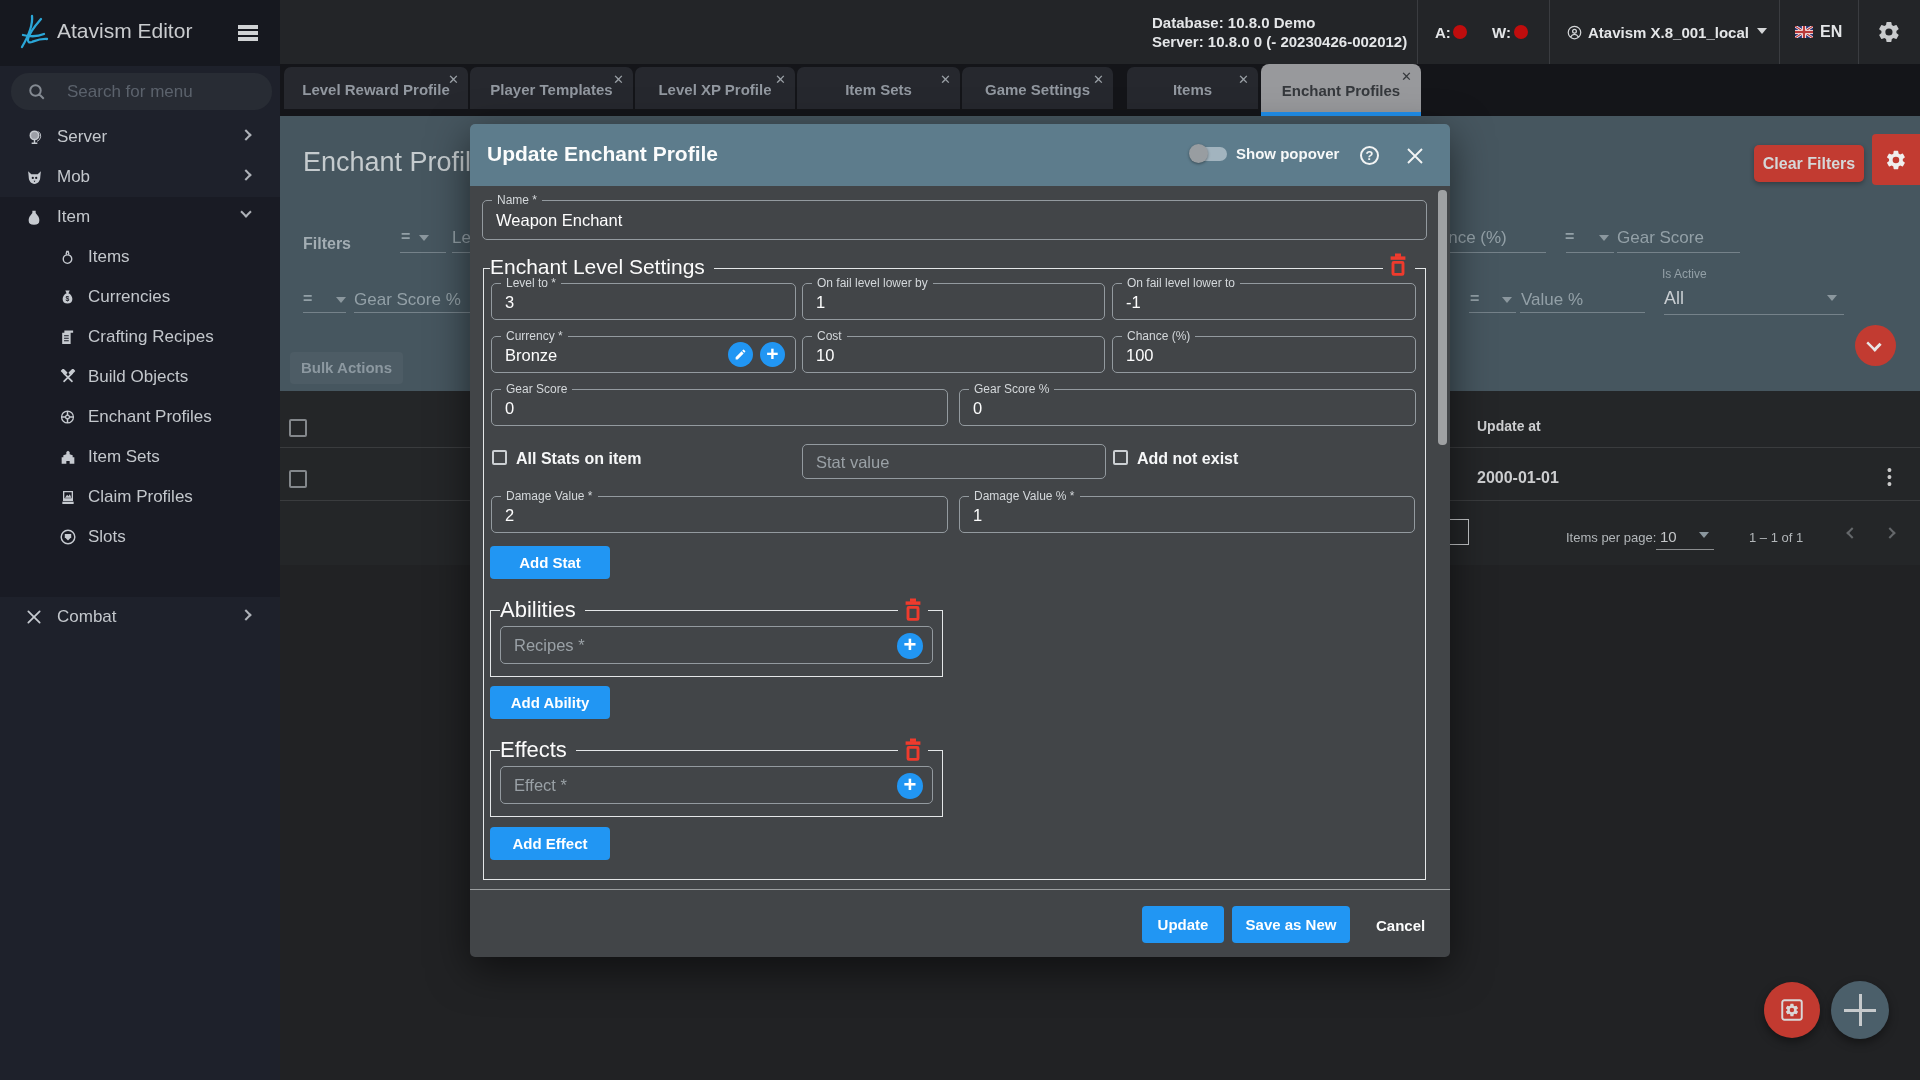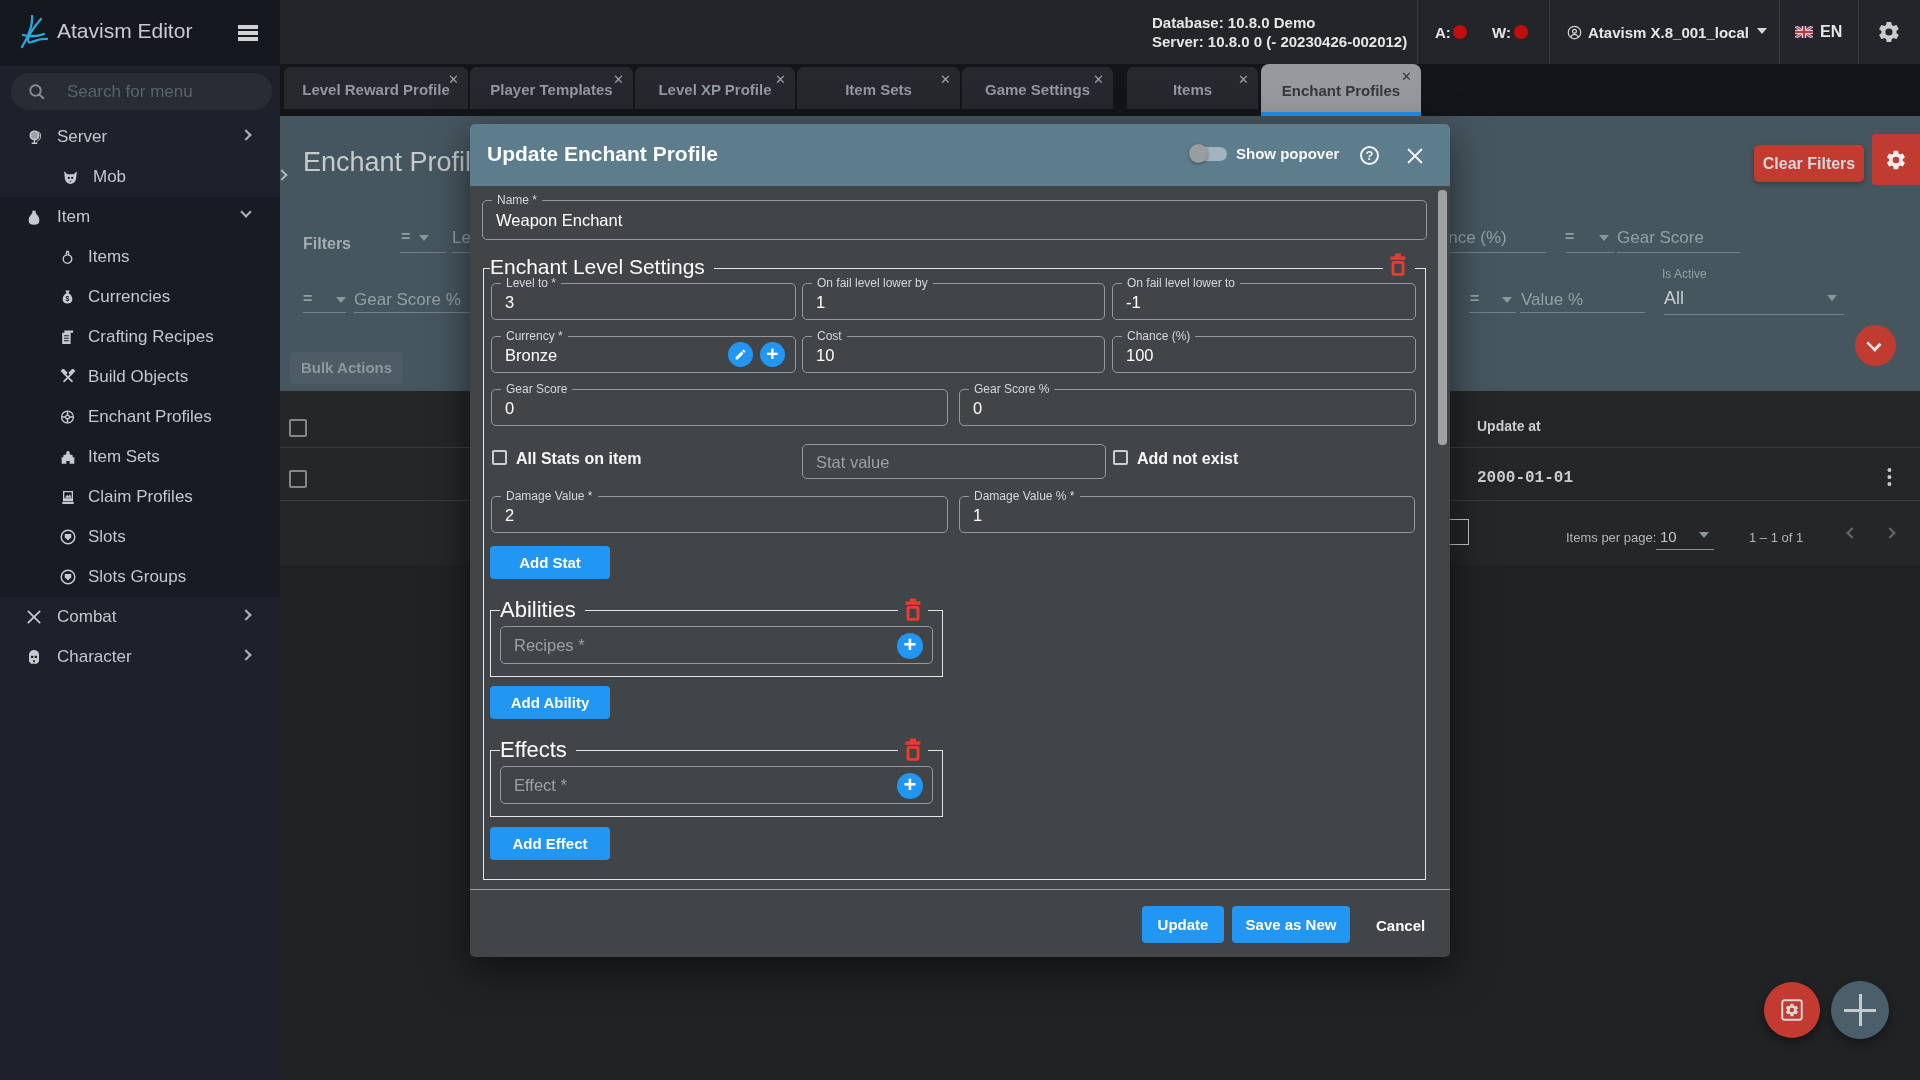--- a/index.html
+++ b/index.html
@@ -151,21 +151,21 @@
     <div class="abs" style="left:10px;top:236px;width:113px;height:32px;background:#4d5c65;border-radius:4px;color:#8c98a0;font-size:15px;font-weight:bold;text-align:center;line-height:32px;">Bulk Actions</div>
     <div class="abs" style="left:1575px;top:209px;width:41px;height:41px;background:#c23b31;border-radius:50%;">
       <div class="abs" style="left:13px;top:13px;width:12px;height:12px;border-right:3px solid #e8e6e6;border-bottom:3px solid #e8e6e6;transform:rotate(45deg) scale(1,0.8);"></div>
     </div>
   </div>
   <div class="abs" id="table">
     <div class="abs cbx" style="left:9px;top:28px;width:18px;height:18px;"></div>
     <div class="abs" style="left:1197px;top:27px;font-size:14px;font-weight:bold;color:#cdced0;">Update at</div>
     <div class="abs" style="left:0;top:56px;width:1640px;height:1px;background:#3a3c3e;"></div>
     <div class="abs cbx" style="left:9px;top:79px;width:18px;height:18px;"></div>
-    <div class="abs" style="left:1197px;top:78px;font-size:16px;font-weight:bold;color:#cdced0;font-family:Liberation Mono, monospace;">2000-01-01</div>
+    <div class="abs" style="left:1197px;top:78px;font-size:16px;font-weight:bold;color:#cdced0;">2000-01-01</div>
     <div class="abs" style="left:1607px;top:76px;color:#c9c9c9;font-size:14px;line-height:7px;width:4px;">•<br>•<br>•</div>
     <div class="abs" style="left:0;top:109px;width:1640px;height:1px;background:#3a3c3e;"></div>
     <div class="abs" style="left:1164px;top:128px;width:25px;height:26px;border:1px solid #c6c8ca;"></div>
     <div class="abs" style="left:1286px;top:139px;font-size:13px;color:#b2b6b9;">Items per page:</div>
     <div class="abs" style="left:1380px;top:137px;font-size:15px;color:#c5c7c9;">10</div>
     <div class="abs caret" style="left:1419px;top:141px;"></div>
     <div class="abs" style="left:1376px;top:158px;width:58px;height:1px;background:#8b8d8f;"></div>
     <div class="abs" style="left:1469px;top:139px;font-size:13px;color:#b2b6b9;">1 – 1 of 1</div>
     <div class="abs" style="left:1568px;top:138px;width:8px;height:8px;border-left:2px solid #65686b;border-bottom:2px solid #65686b;transform:rotate(45deg);"></div>
     <div class="abs" style="left:1606px;top:138px;width:8px;height:8px;border-right:2px solid #65686b;border-top:2px solid #65686b;transform:rotate(45deg);"></div>
@@ -208,21 +208,21 @@
           <g fill="#c6cad0">
             <circle cx="12" cy="9" r="7"></circle>
             <path d="M11 15h2v4h3v2H8v-2h3z"></path>
             <path fill="none" stroke="#c6cad0" stroke-width="1.3" d="M17.5 3.5a8 8 0 0 1-2 14"></path>
           </g>
           <path fill="#1e212b" d="M12 4.2a4.8 4.8 0 0 0 0 9.6 4.8 4.8 0 0 0 0-9.6z" opacity="0.25"></path>
         </svg>
       <span class="t">Server</span>
         <span class="chev r"></span>
     </div>
-    <div class="mi" style="top:157px;margin-left:36px;">
+    <div class="mi" style="top:157px;">
       <svg class="ic" width="17" height="17" viewBox="0 0 24 24">
           <path fill="#c6cad0" d="M3 3l4.5 4.5h9L21 3l-.8 8c0 6-3.5 10-8.2 10S3.8 17 3.8 11L3 3z"></path>
           <path fill="#191b24" d="M8 12.6a1.6 1.6 0 1 0 3.2 0 1.6 1.6 0 0 0-3.2 0zm4.8 0a1.6 1.6 0 1 0 3.2 0 1.6 1.6 0 0 0-3.2 0zM10.7 16.6h2.6L12 18.8z"></path>
         </svg>
       <span class="t">Mob</span>
         <span class="chev r"></span>
     </div>
     <div class="mi" style="top:197px;">
       <svg class="ic" width="16" height="17" viewBox="0 0 24 24">
           <path fill="#c6cad0" d="M9.5 2h5v3.2l3.2 4.3c1.6 2.1 2.3 4.2 2.3 7 0 4.3-2.6 6.5-8 6.5s-8-2.2-8-6.5c0-2.8.7-4.9 2.3-7l3.2-4.3V2z"></path>
@@ -286,42 +286,27 @@
         </svg>
       <span class="t2">Claim Profiles</span>
     </div>
     <div class="mi" style="top:517px;">
       <svg class="ic2" width="16" height="16" viewBox="0 0 24 24">
           <circle cx="12" cy="12" r="10.2" fill="none" stroke="#c6cad0" stroke-width="2.2"></circle>
           <path fill="#c6cad0" d="M7.2 7.5h9.6v4.8L12 17.2l-4.8-4.9V7.5z"></path>
         </svg>
       <span class="t2">Slots</span>
     </div>
-    <div class="mi" style="top:557px;">
-      <svg class="ic2" width="16" height="16" viewBox="0 0 24 24">
-          <circle cx="12" cy="12" r="10.2" fill="none" stroke="#c6cad0" stroke-width="2.2"></circle>
-          <path fill="#c6cad0" d="M7.2 7.5h9.6v4.8L12 17.2l-4.8-4.9V7.5z"></path>
-        </svg>
-      <span class="t2">Slots Groups</span>
-    </div>
     <div class="mi" style="top:597px;">
       <svg class="ic" width="16" height="16" viewBox="0 0 24 24">
           <g stroke="#c6cad0" stroke-width="2.6" stroke-linecap="round">
             <path d="M3.5 3.5l17 17M20.5 3.5l-17 17"></path>
           </g>
         </svg>
       <span class="t">Combat</span>
-        <span class="chev r"></span>
-    </div>
-    <div class="mi" style="top:637px;">
-      <svg class="ic" width="16" height="16" viewBox="0 0 24 24">
-          <path fill="#c6cad0" d="M12 1.5c4.5 0 7.5 3.2 7.5 7.5v9.5L16.5 22h-9L4.5 18.5V9c0-4.3 3-7.5 7.5-7.5z"></path>
-          <path fill="#191b24" d="M7.5 10h3.5v3.5H7.5zm5.5 0h3.5v3.5H13zm-2.2 6.5h2.4V20h-2.4z"></path>
-        </svg>
-      <span class="t">Character</span>
         <span class="chev r"></span>
     </div>
   </div>
   <div class="abs" id="modal">
     <div class="abs" id="mhead">
       <div class="abs" style="left:17px;top:18px;font-size:21px;font-weight:bold;color:#fbfcfc;">Update Enchant Profile</div>
       <div class="abs" style="left:720px;top:23px;width:37px;height:14px;border-radius:8px;background:#a2b4bf;"></div>
       <div class="abs" style="left:719px;top:20px;width:19px;height:19px;border-radius:50%;background:#989da1;box-shadow:0 1px 3px rgba(0,0,0,0.4);"></div>
       <div class="abs" style="left:766px;top:21px;font-size:15px;font-weight:bold;color:#f6f8f8;">Show popover</div>
       <div class="abs" style="left:890px;top:22px;width:19px;height:19px;border:2px solid #f2f4f4;border-radius:50%;color:#f2f4f4;font-size:13px;font-weight:bold;text-align:center;line-height:16px;">?</div>

